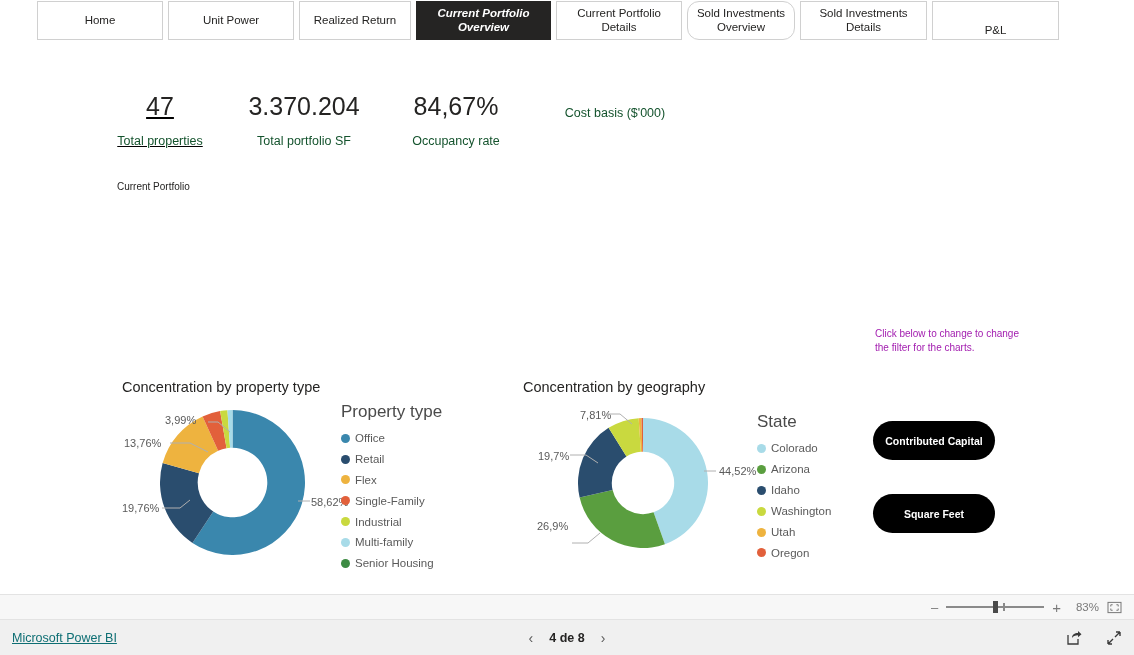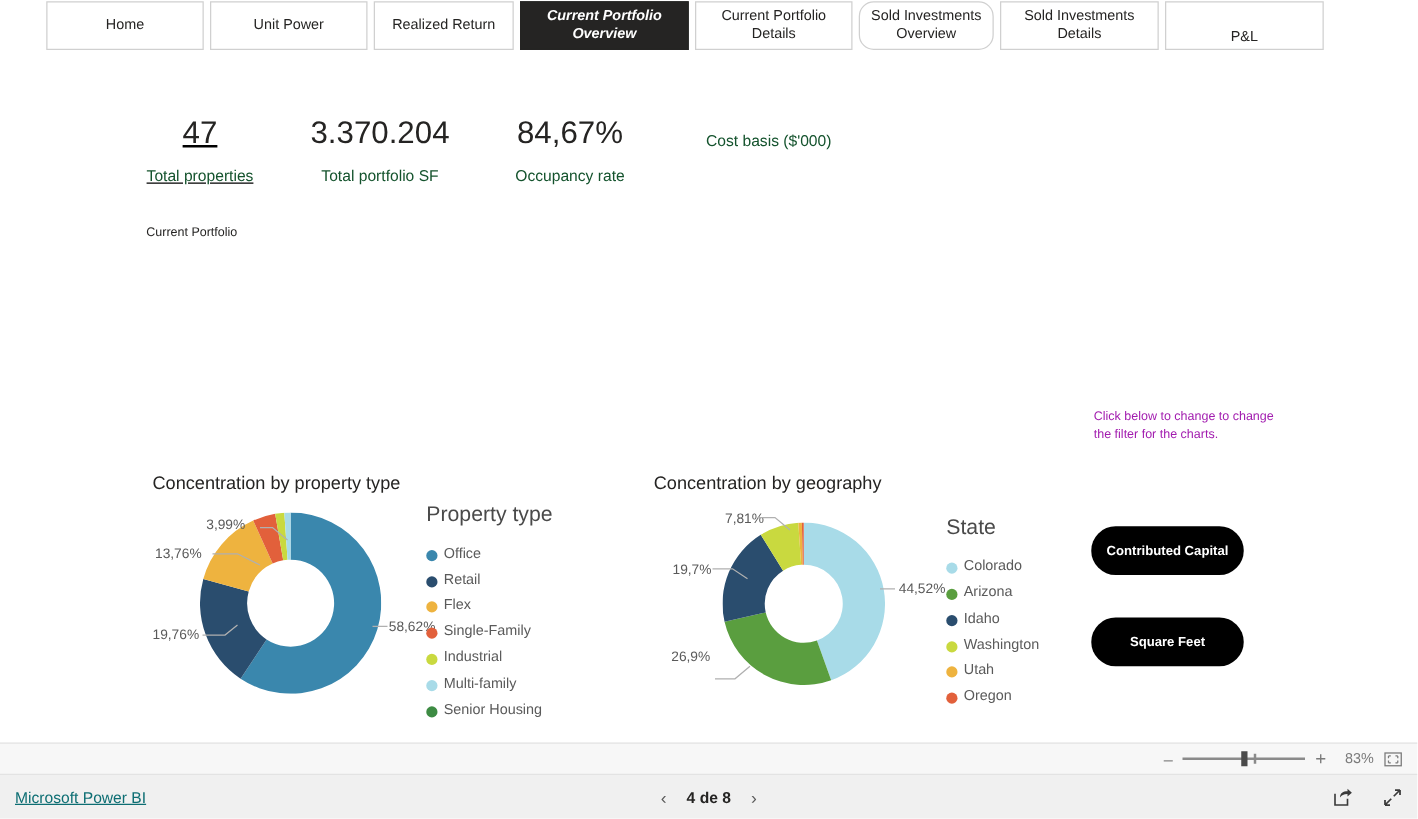--- a/index.html
+++ b/index.html
@@ -62,21 +62,21 @@
   .ct-2 { left: 523px; top: 379px; }
 
   .donut-wrap { position: absolute; }
   .dw-1 { left: 160px; top: 410px; width: 145px; height: 145px; }
   .dw-2 { left: 578px; top: 425px; width: 130px; height: 120px; }
 
   .legend { position: absolute; font-size: 11.5px; color: #5a5a5a; }
   .lg-1 { left: 341px; top: 402px; }
   .lg-2 { left: 757px; top: 412px; }
   .legend-title { font-weight: 400; color: #4a4a4a; margin-bottom: 6px; font-size: 17px; }
-  .legend-item { display: flex; align-items: flex-end; gap: 5px; height: 20.8px; cursor: pointer; }
+  .legend-item { display: flex; align-items: center; gap: 5px; height: 20.8px; cursor: pointer; }
   .lg-2 .legend-item { height: 20.9px; }
   .swatch { width: 9px; height: 9px; border-radius: 50%; flex: none; }
 
   .dlabel {
     position: absolute; font-size: 11px; color: #5a5a5a; white-space: nowrap;
   }
 
   
   .hint-text {
     position: absolute; left: 875px; top: 327px; width: 150px;

